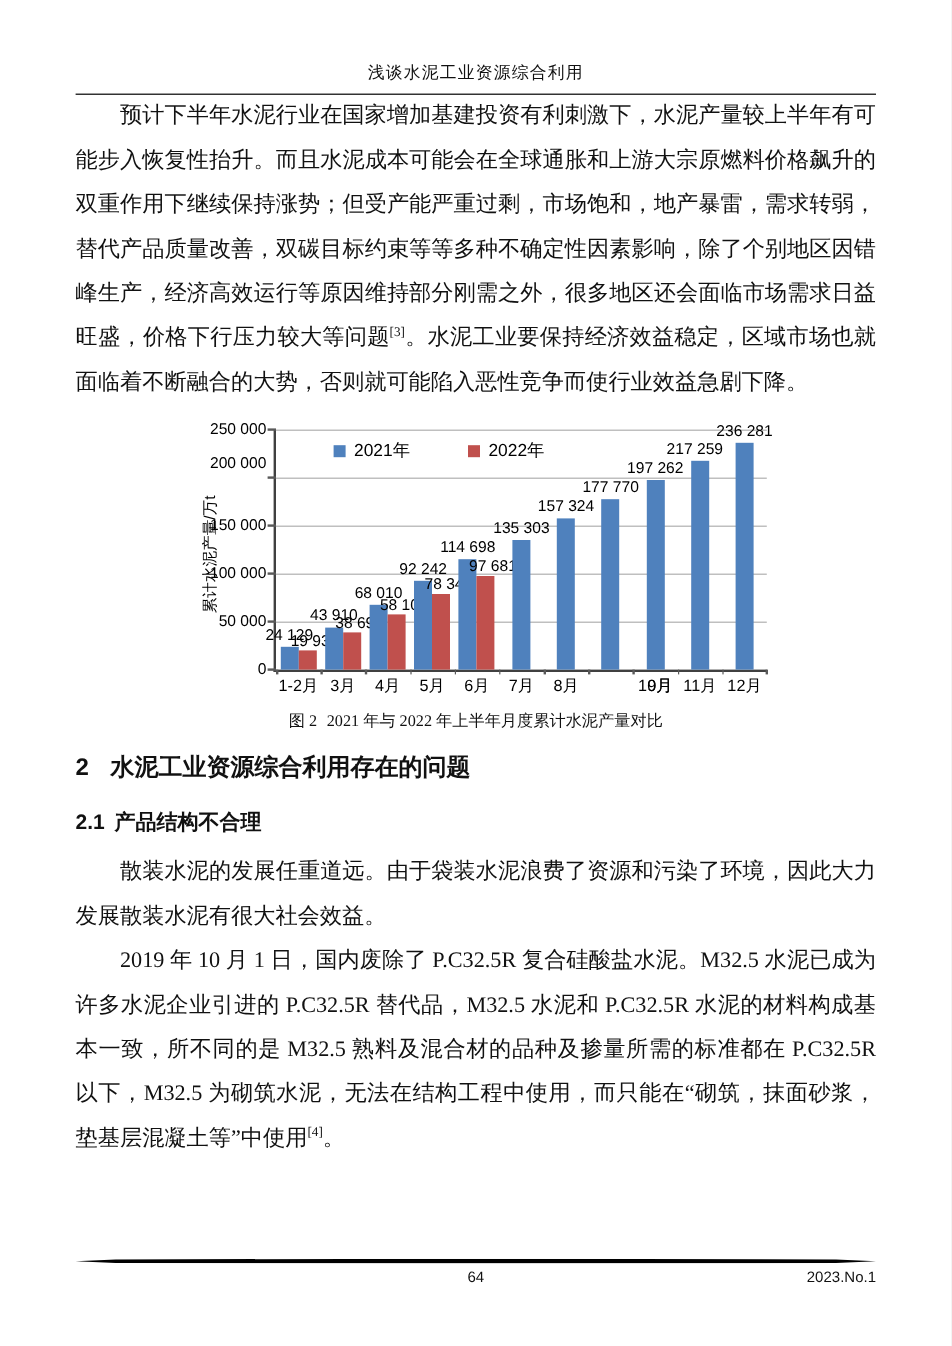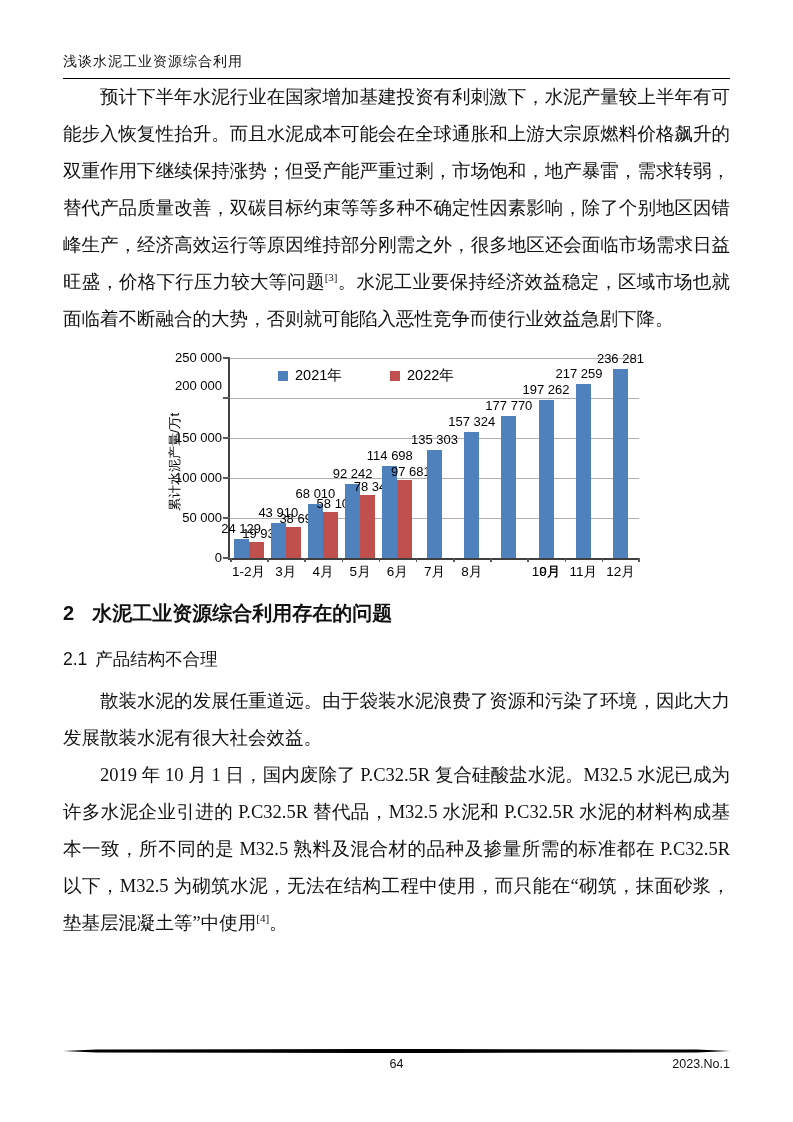--- a/index.html
+++ b/index.html
@@ -1,20 +1,20 @@
 <!DOCTYPE html>
 <html><head>
 <meta charset="utf-8">
 <style>
   html,body{margin:0;padding:0;background:#e8e8e8;}
   .page{position:relative;width:793px;height:1122px;background:#ffffff;margin:0 auto;
         font-family:"Liberation Serif","DejaVu Serif",serif;color:#111;
         box-sizing:border-box;padding:52px 63px 0 63px;overflow:hidden;}
   
-  .running-title{text-align:left;font-size:14px;letter-spacing:1px;line-height:20px;}
+  .running-title{text-align:center;font-size:14px;letter-spacing:1px;line-height:20px;}
   .header-rule{border-top:1.5px solid #000;margin-top:6px;}
   
   .bodytext p{margin:0;font-size:18.5px;line-height:37px;text-align:justify;text-indent:2em;}
   sup{font-size:11px;vertical-align:super;line-height:0;}
   
   figure{margin:12px 0 0 0;padding:0;}
   .chart-container{position:relative;height:234px;margin-left:100px;width:520px;
         font-family:"Liberation Sans","DejaVu Sans",sans-serif;color:#000;}
   .y-title{position:absolute;left:12px;top:112px;transform:translate(-50%,-50%) rotate(-90deg);
         white-space:nowrap;font-size:13px;}
@@ -28,21 +28,21 @@
   .xlab{position:absolute;top:205px;transform:translateX(-50%);font-size:13.5px;white-space:nowrap;}
   .xtick{position:absolute;top:200px;width:1.5px;height:4px;background:#595959;}
   .legend-item{position:absolute;top:8px;display:flex;align-items:center;gap:7px;font-size:14.5px;}
   .swatch{width:10px;height:10px;display:inline-block;}
   figcaption{text-align:center;font-size:13.5px;margin:8px 0 0 0;}
   .cap-label{margin-right:8px;}
   
   .h2{font-family:"Liberation Sans","DejaVu Sans",sans-serif;font-weight:bold;
       font-size:20px;margin:16px 0 20px 0;}
   .h2 .num{margin-right:18px;}
-  .h3{font-family:"Liberation Sans","DejaVu Sans",sans-serif;font-weight:normal;
+  .h3{font-family:"Liberation Sans","DejaVu Sans",sans-serif;font-weight:bold;
       font-size:17.5px;margin:0 0 12px 0;}
   .h3 .num{margin-right:8px;}
   
   .footer-rule{position:absolute;left:63px;right:63px;top:1049px;height:4px;background:#000;
       clip-path:polygon(0 50%,5% 12%,45% 0,55% 0,95% 12%,100% 50%,95% 88%,55% 100%,45% 100%,5% 88%);}
   .page-number{position:absolute;top:1057px;left:0;width:100%;text-align:center;
       font-family:"Liberation Sans","DejaVu Sans",sans-serif;font-size:12.5px;}
   .issue{position:absolute;top:1057px;right:63px;
       font-family:"Liberation Sans","DejaVu Sans",sans-serif;font-size:12.5px;}
 </style>
@@ -139,20 +139,21 @@
           <div class="legend-item" style="left: 48px;">
             <span class="swatch" style="background: rgb(79, 129, 189);"></span>
             <span>2021年</span>
           </div>
           <div class="legend-item" style="left: 160px;">
             <span class="swatch" style="background: rgb(192, 80, 77);"></span>
             <span>2022年</span>
           </div>
         </div>
     </div>
+    <figcaption><span class="cap-label">图 2</span><span>2021 年与 2022 年上半年月度累计水泥产量对比</span></figcaption>
   </figure>
 
   <div class="h2"><span class="num">2</span><span>水泥工业资源综合利用存在的问题</span></div>
 
   <div class="h3"><span class="num">2.1</span><span>产品结构不合理</span></div>
 
   <div class="bodytext">
     <p>散装水泥的发展任重道远。由于袋装水泥浪费了资源和污染了环境，因此大力发展散装水泥有很大社会效益。</p>
     <p><span>2019 年 10 月 1 日，国内废除了 P.C32.5R 复合硅酸盐水泥。M32.5 水泥已成为许多水泥企业引进的 P.C32.5R 替代品，M32.5 水泥和 P.C32.5R 水泥的材料构成基本一致，所不同的是 M32.5 熟料及混合材的品种及掺量所需的标准都在 P.C32.5R 以下，M32.5 为砌筑水泥，无法在结构工程中使用，而只能在“砌筑，抹面砂浆，垫基层混凝土等”中使用</span><sup>[4]</sup><span>。</span></p>
   </div>

